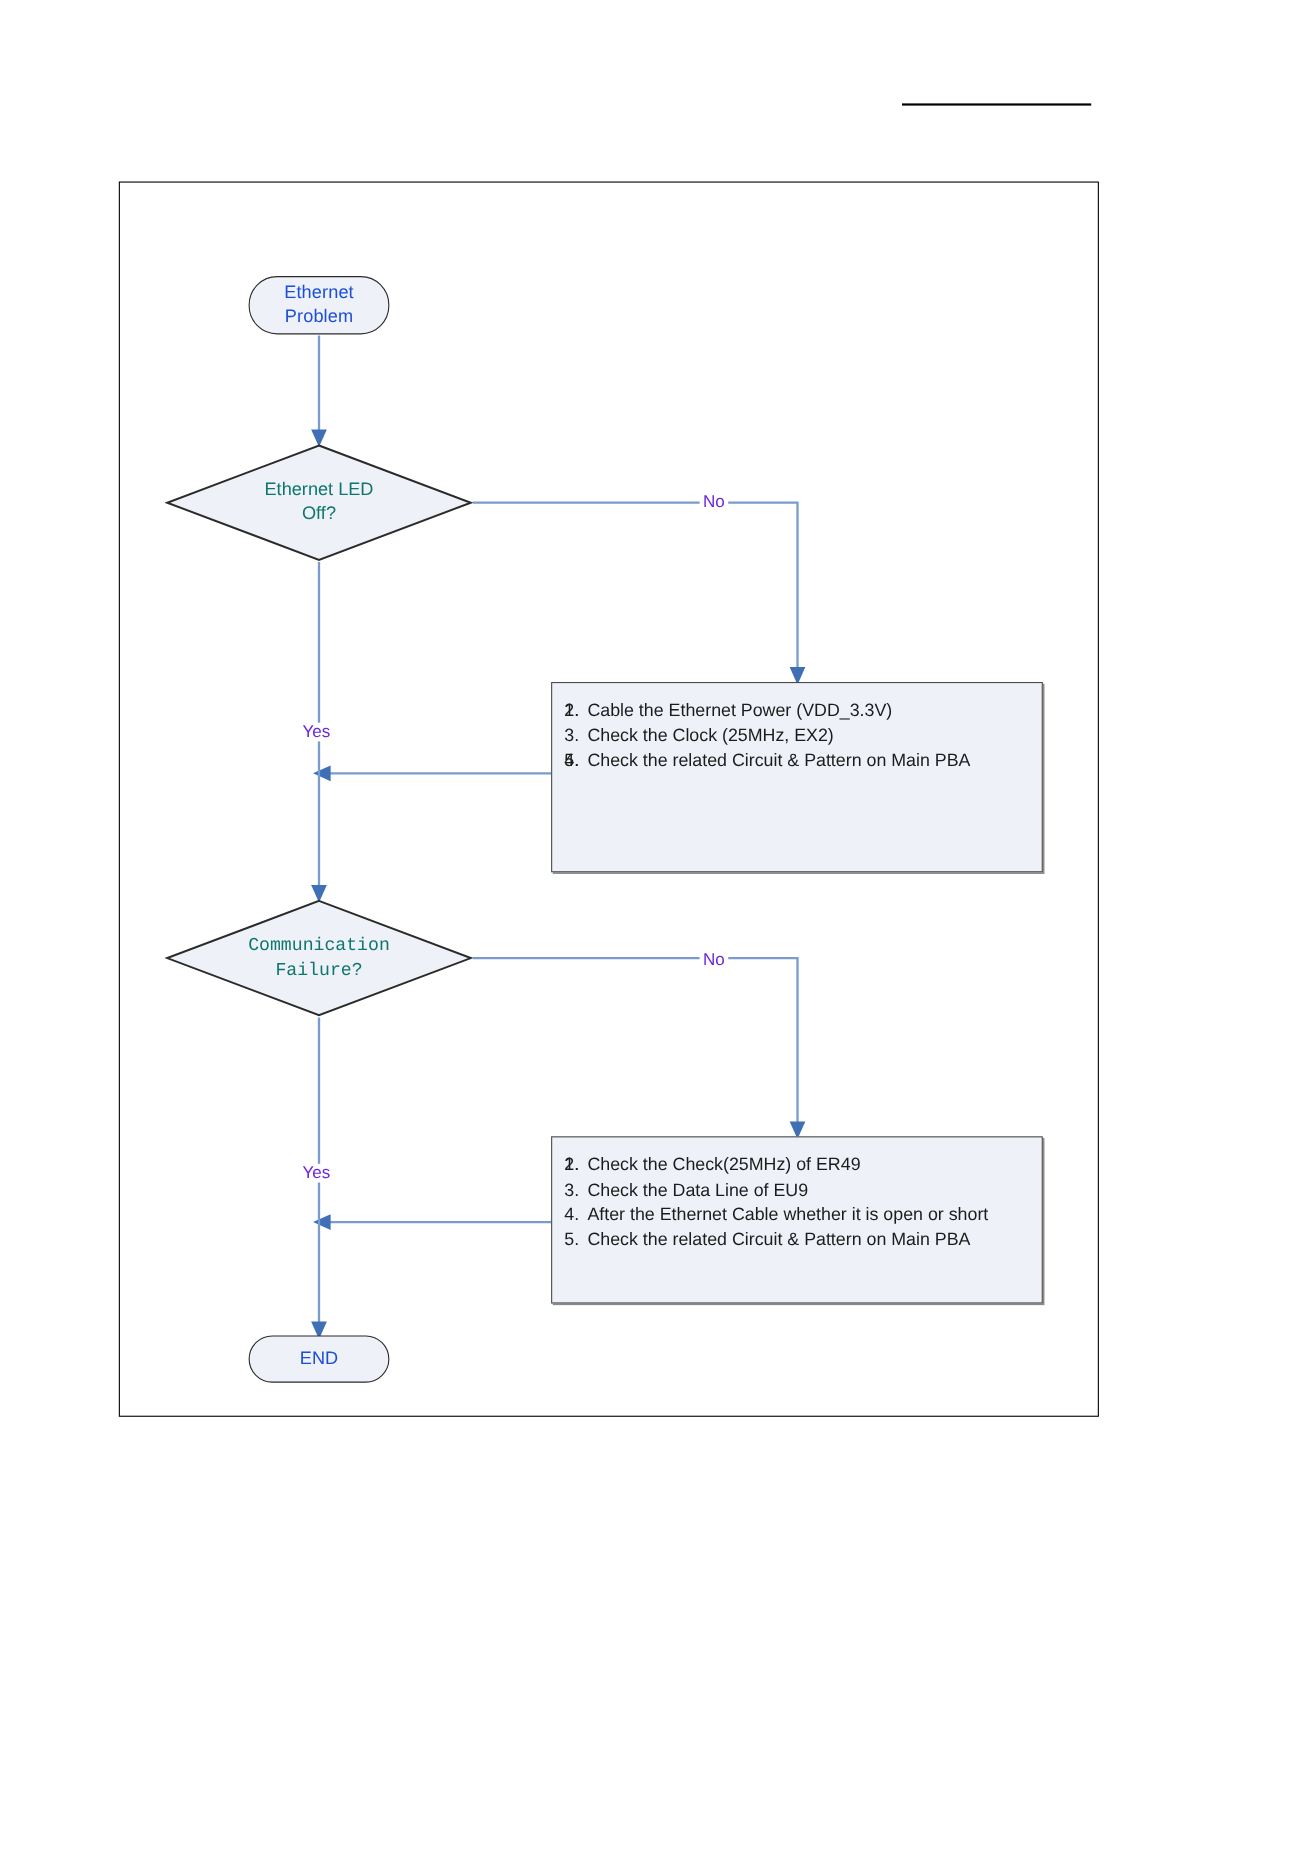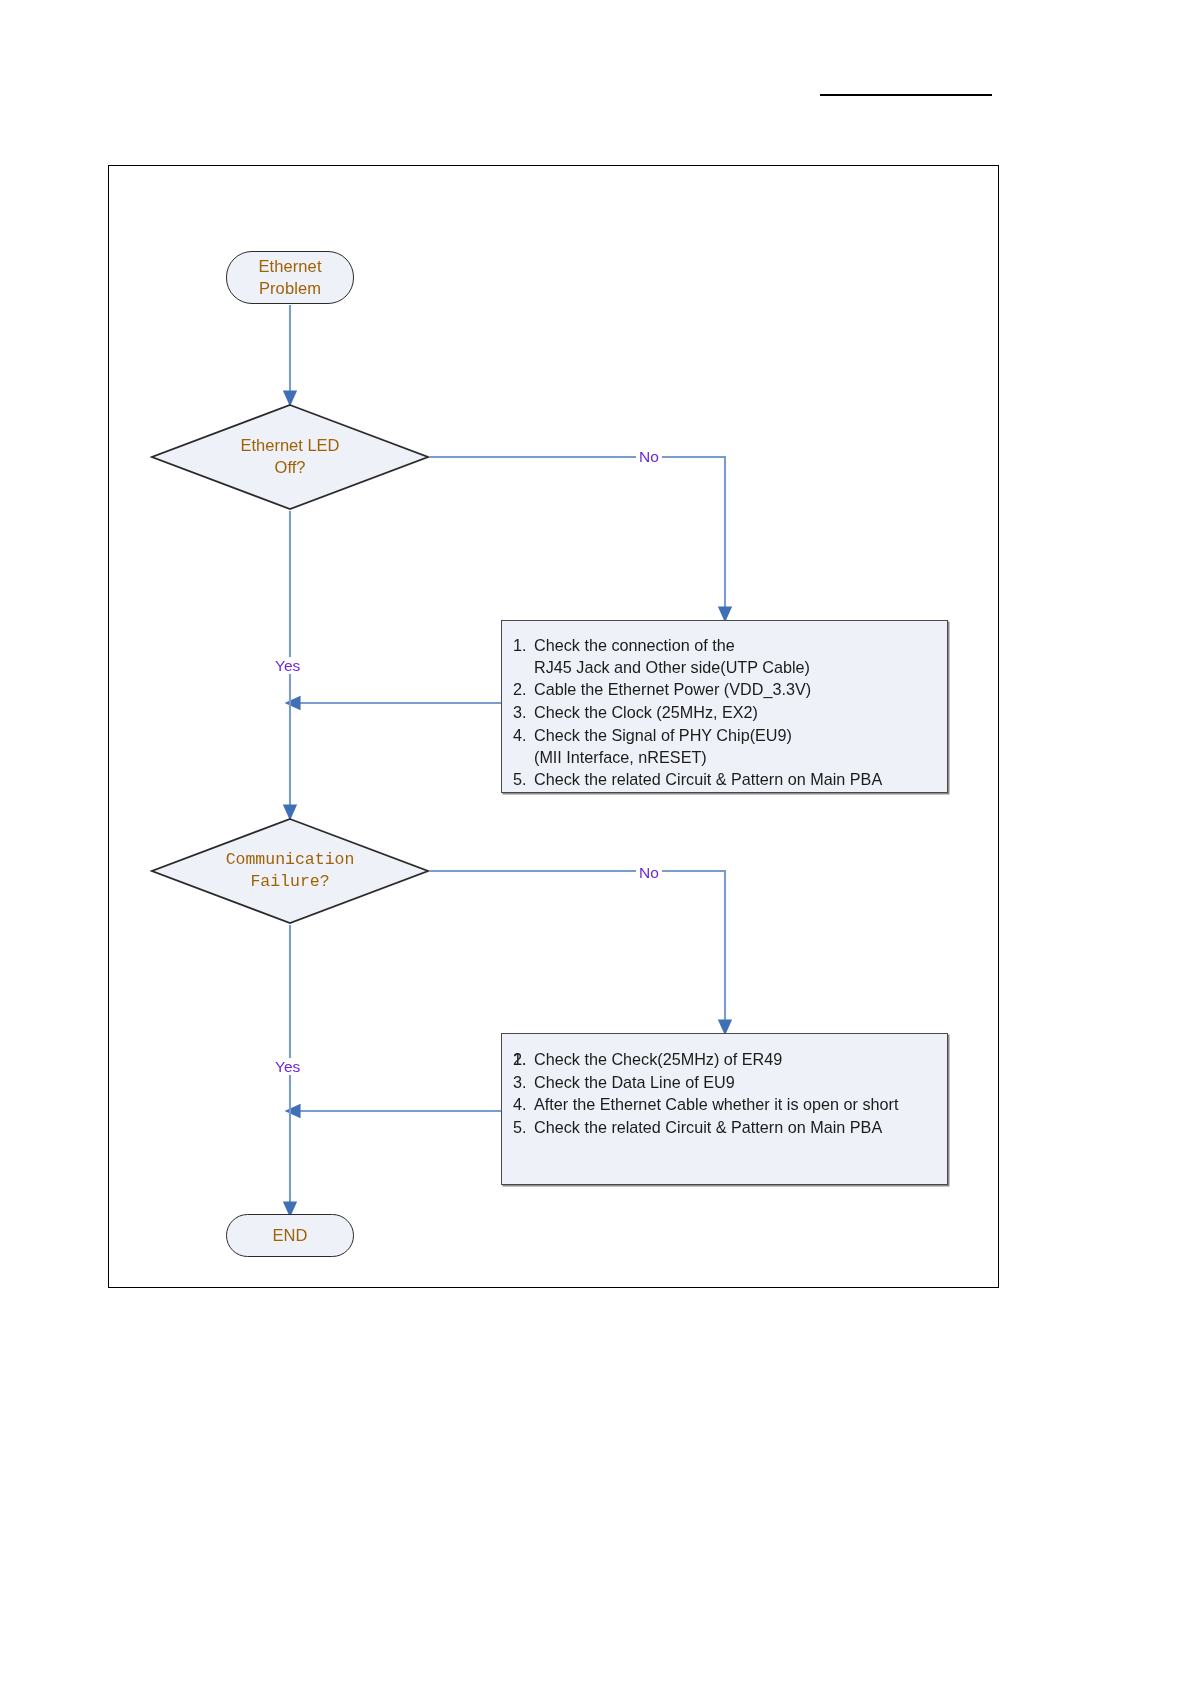--- a/index.html
+++ b/index.html
@@ -55,21 +55,21 @@
     box-sizing: border-box;
     background: #eef1f7;
     border: 1.6px solid #2b2b2b;
     border-radius: 26px;
     display: flex;
     align-items: center;
     justify-content: center;
     text-align: center;
     font-size: 16.5px;
     line-height: 1.3;
-    color: #a16207;
+    color: #1d4ed8;
     letter-spacing: .1px;
   }
   #node-start { left: 226px; top: 251px; width: 128px; height: 53px; }
   #node-end   { left: 226px; top: 1214px; width: 128px; height: 43px; }
 
   
   .decision {
     position: absolute;
     width: 280px;
     height: 108px;
@@ -78,21 +78,21 @@
     position: absolute;
     left: 0; top: 0;
     width: 280px; height: 108px;
     display: flex;
     flex-direction: column;
     align-items: center;
     justify-content: center;
     text-align: center;
     font-size: 16.5px;
     line-height: 1.32;
-    color: #a16207;
+    color: #0f766e;
   }
   #node-dec1 { left: 150px; top: 403px; }
   #node-dec2 { left: 150px; top: 817px; font-family: Liberation Mono, monospace; }
 
   
   .procbox {
     position: absolute;
     box-sizing: border-box;
     background: #eef1f7;
     border: 1.4px solid #4a4a4a;
@@ -188,26 +188,24 @@
     <polygon points="140,2 278,54 140,106 2,54" fill="#eef1f7" stroke="#2b2b2b" stroke-width="1.8"></polygon>
   </svg>
   <div class="dia-label">
     <span>Communication</span>
     <span>Failure?</span>
   </div>
 </div>
 
 <div class="procbox" id="node-box1">
   <ol>
-    <li><span class="num">1.</span><span>Check the connection of the
-RJ45 Jack and Other side(UTP Cable)</span></li>
+    <li><span class="num">1.</span></li>
     <li><span class="num">2.</span><span>Cable the Ethernet Power (VDD_3.3V)</span></li>
     <li><span class="num">3.</span><span>Check the Clock (25MHz, EX2)</span></li>
-    <li><span class="num">4.</span><span>Check the Signal of PHY Chip(EU9)
-(MII Interface, nRESET)</span></li>
+    <li><span class="num">4.</span></li>
     <li><span class="num">5.</span><span>Check the related Circuit &amp; Pattern on Main PBA</span></li>
   </ol>
 </div>
 
 <div class="procbox" id="node-box2">
   <ol>
     <li><span class="num">1.</span></li>
     <li><span class="num">2.</span><span>Check the Check(25MHz) of ER49</span></li>
     <li><span class="num">3.</span><span>Check the Data Line of EU9</span></li>
     <li><span class="num">4.</span><span>After the Ethernet Cable whether it is open or short</span></li>

